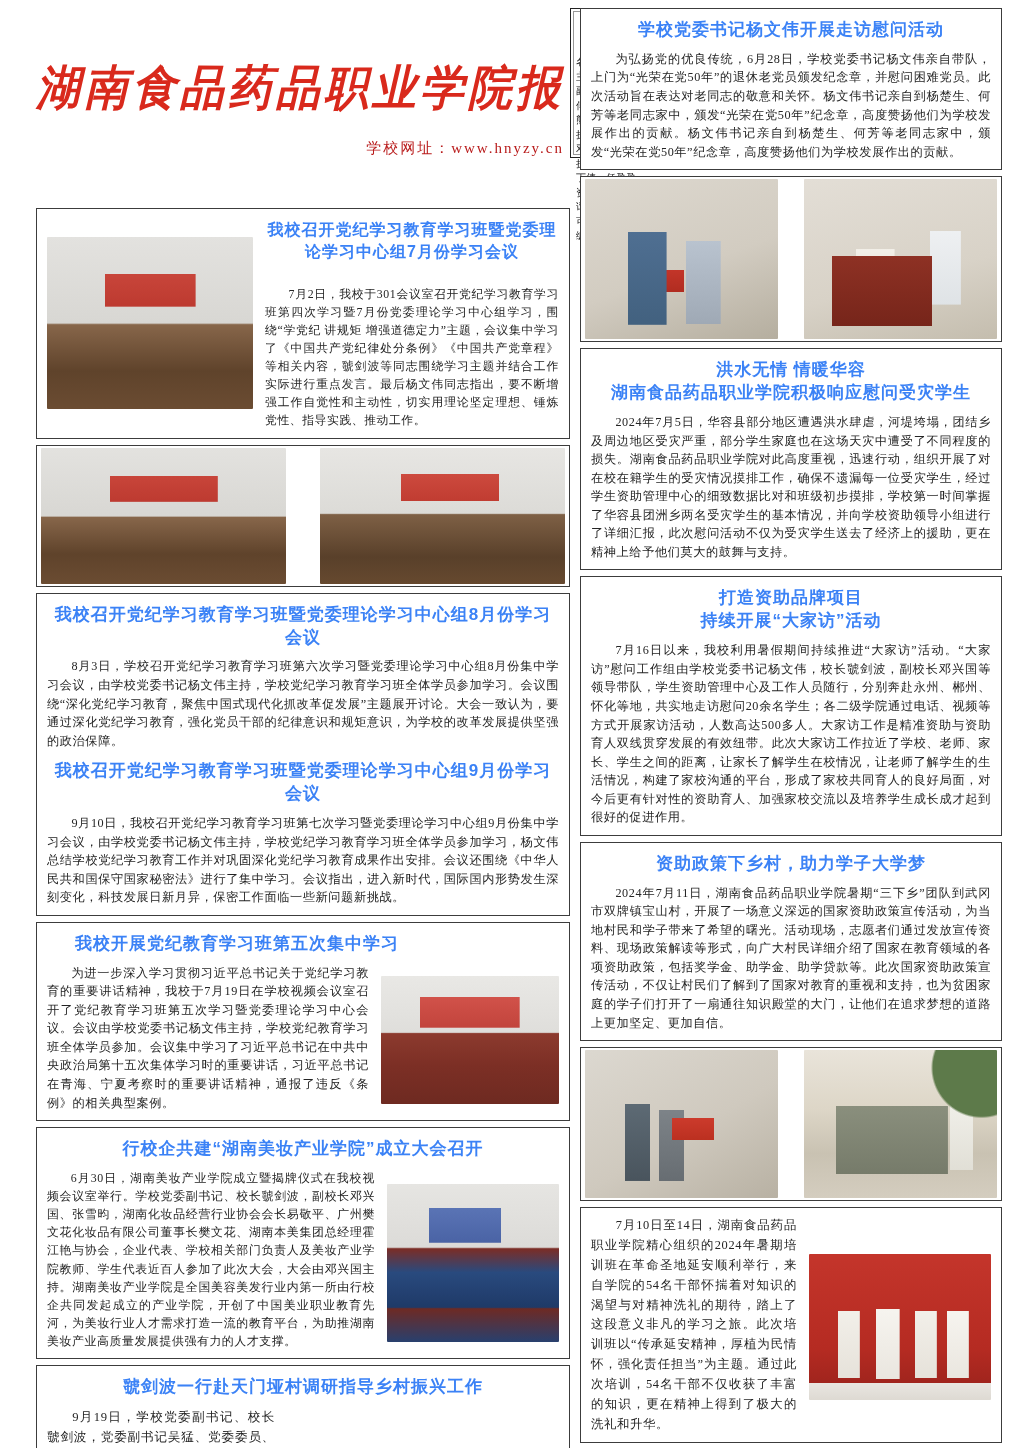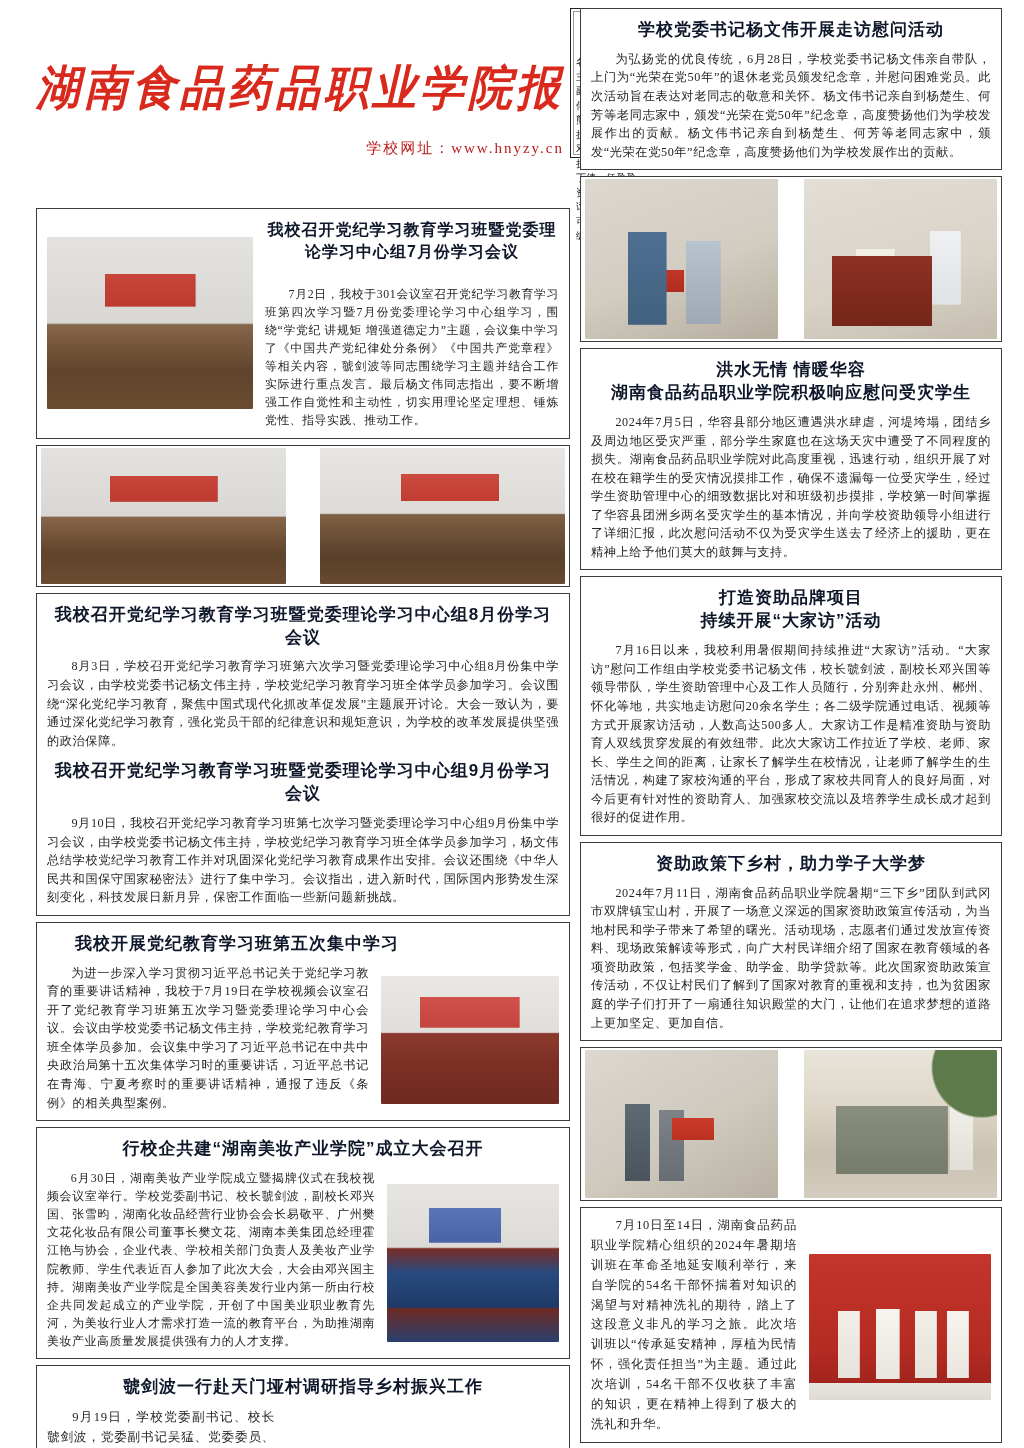--- a/index.html
+++ b/index.html
@@ -25,21 +25,21 @@
     width:92px;flex:0 0 92px;border:1px solid #222;outline:1px solid #999;outline-offset:-4px;
     padding:6px 5px 4px 5px;box-sizing:border-box;align-self:flex-start;margin-top:2px;height:150px;
   }
   .issue-date{text-align:center;font-size:11px;letter-spacing:1px;}
   .issue-no{text-align:center;font-size:12px;font-weight:bold;margin:3px 0 5px 0;letter-spacing:2px;}
   .credit-line{font-size:10px;line-height:1.45;color:#111;text-align:justify;}
 
   
   .sec{border:1px solid #3c3c3c;padding:8px 10px;box-sizing:border-box;background:#fff;}
   .headline{
-    font-family:"Liberation Sans",sans-serif;font-weight:bold;color:#0f172a;
+    font-family:"Liberation Sans",sans-serif;font-weight:bold;color:#3b82f6;
     font-size:17px;line-height:1.35;text-align:center;margin:2px 0 8px 0;
     white-space:pre-line;letter-spacing:1px;
   }
   .body-text{
     font-size:12.2px;line-height:1.52;letter-spacing:0.6px;color:#242424;
     text-align:justify;text-indent:2em;margin:0;
   }
   .row{display:flex;gap:12px;align-items:center;}
   .grow{flex:1;min-width:0;}
 

